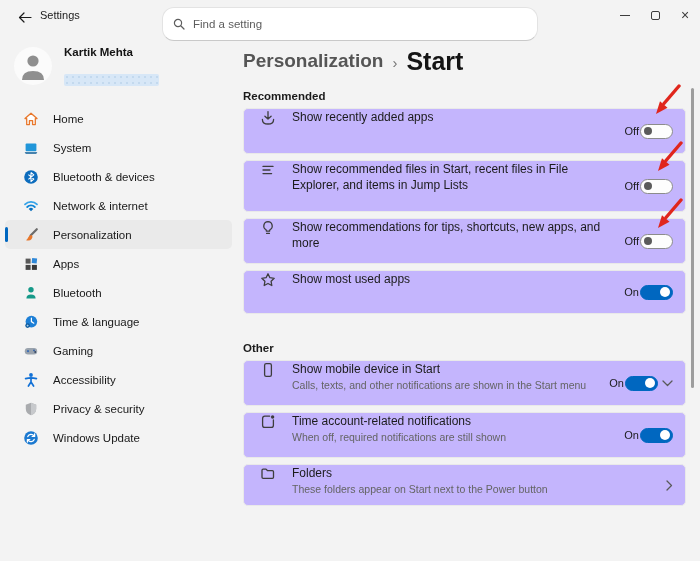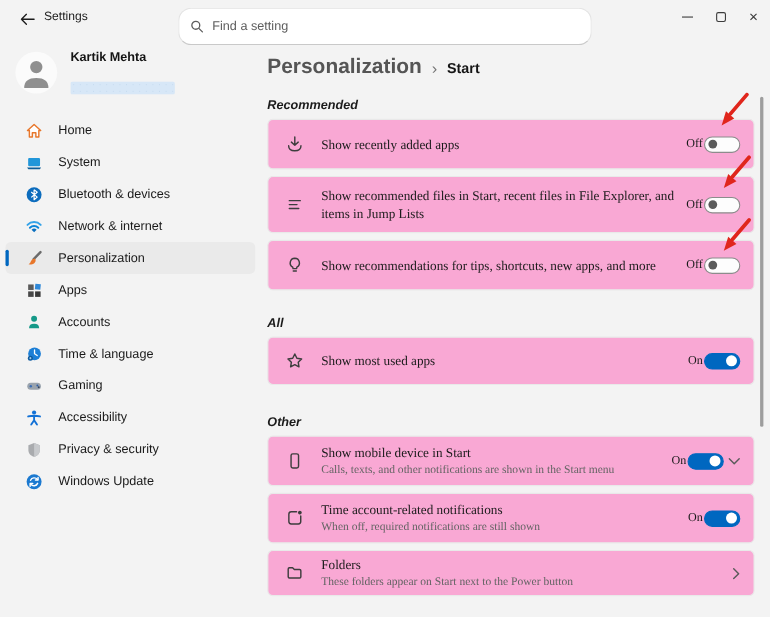--- a/index.html
+++ b/index.html
@@ -44,28 +44,28 @@
   .nav-item.selected { background:#eaeaea; }
   .accent-bar { position:absolute; left:0; top:7px; width:3px; height:15px; border-radius:2px; background:#0067c0; display:none; }
   .nav-item.selected .accent-bar { display:block; }
   .nicon { width:16px; height:16px; display:flex; flex:0 0 16px; }
 
   
   .main { position:absolute; left:243px; top:40px; width:443px; }
   .breadcrumb { margin-top:6px; height:30px; display:flex; align-items:center; gap:9px; }
   .bc-parent { font-size:19px; font-weight:600; color:#555555; }
   .bc-sep { font-size:15px; color:#757575; padding-top:2px; }
-  .bc-current { font-size:13px; font-weight:700; color:#151515; }
-
-  .section-heading { font-size:11.5px; font-weight:700; color:#1b1b1b; margin:14px 0 6px;font-style:italic; }
+  .bc-current { font-size:25px; font-weight:700; color:#151515; }
+
+  .section-heading { font-size:11.5px; font-weight:700; color:#1b1b1b; margin:14px 0 6px; }
   .section-heading.gap-lg { margin-top:24px; }
   .section-heading.gap-xl { margin-top:28px; }
 
-  .card { background:#f9a8d4; border:1px solid #e9e9e9; border-radius:5px;
-    display:flex; align-items:center; padding:0 12px 0 15px; margin-bottom:6px;font-family:Liberation Serif, serif; }
+  .card { background:#c4b5fd; border:1px solid #e9e9e9; border-radius:5px;
+    display:flex; padding:0 12px 0 15px; margin-bottom:6px; }
   .h46 { min-height:46px; } .h52 { min-height:52px; } .h44 { min-height:44px; } .h42 { min-height:42px; }
   .ricon { width:18px; height:18px; flex:0 0 18px; margin-right:15px; display:flex; }
   .rtext { flex:1; padding-right:10px; }
   .rtitle { font-size:12px; color:#1b1b1b; line-height:1.35; }
   .rsub { font-size:10.5px; color:#646464; margin-top:2px; line-height:1.3; }
   .rright { display:flex; align-items:center; gap:1px; }
 
   .tlabel { font-size:11px; color:#1b1b1b; }
   .toggle { width:33px; height:15px; border-radius:9px; position:relative; flex:0 0 33px; }
   .toggle.off { background:#fdfdfd; border:1px solid #8c8c8c; }
@@ -203,21 +203,21 @@
     </div>
 
     <div class="nav-item">
 
       <span class="nicon">
           <svg width="16" height="16" viewBox="0 0 16 16">
             <circle cx="8" cy="4.8" r="2.7" fill="#159988"></circle>
             <path d="M3.4 13.4 Q3.4 9.4 8 9.4 Q12.6 9.4 12.6 13.4 Z" fill="#159988"></path>
           </svg>
         </span>
-      <span class="lbl">Accounts</span>
+      <span class="lbl">Bluetooth</span>
     </div>
 
     <div class="nav-item">
 
       <span class="nicon">
           <svg width="16" height="16" viewBox="0 0 16 16">
             <circle cx="8.4" cy="7.6" r="5.8" fill="#1d7fd6"></circle>
             <path d="M8.4 4.2 V7.6 L10.8 9.2" stroke="#ffffff" stroke-width="1.2" fill="none" stroke-linecap="round"></path>
             <circle cx="4.6" cy="11.6" r="2.3" fill="#0e5a9e"></circle>
             <path d="M3.6 11.6 h2 M4.6 10.6 v2" stroke="#bfe0f5" stroke-width="0.7"></path>
@@ -334,21 +334,20 @@
         <div class="rtitle">Show recommendations for tips, shortcuts, new apps, and more</div>
       </div>
     <div class="rright">
       <span class="tlabel">Off</span>
       <span class="toggle off">
           <span class="knob"></span>
         </span>
     </div>
   </div>
 
-  <div class="section-heading gap-lg">All</div>
 
   <div class="card h44">
     <span class="ricon">
         <svg width="18" height="18" viewBox="0 0 18 18">
           <path d="M9 2.8 L10.9 6.7 L15.2 7.3 L12.1 10.3 L12.8 14.5 L9 12.5 L5.2 14.5 L5.9 10.3 L2.8 7.3 L7.1 6.7 Z" stroke="#3d3d3d" stroke-width="1.3" fill="none" stroke-linejoin="round"></path>
         </svg>
       </span>
     <div class="rtext">
         <div class="rtitle">Show most used apps</div>
       </div>

